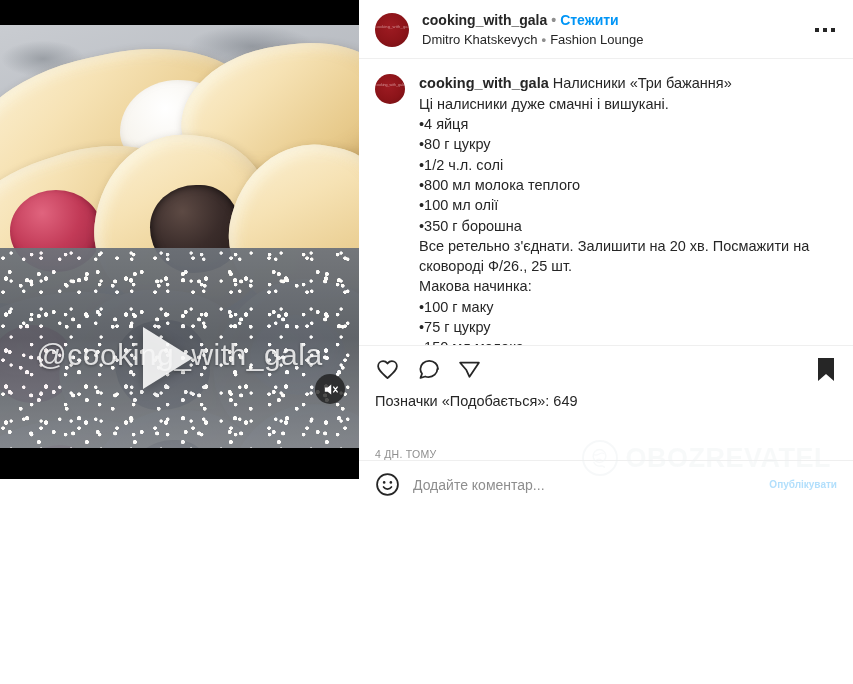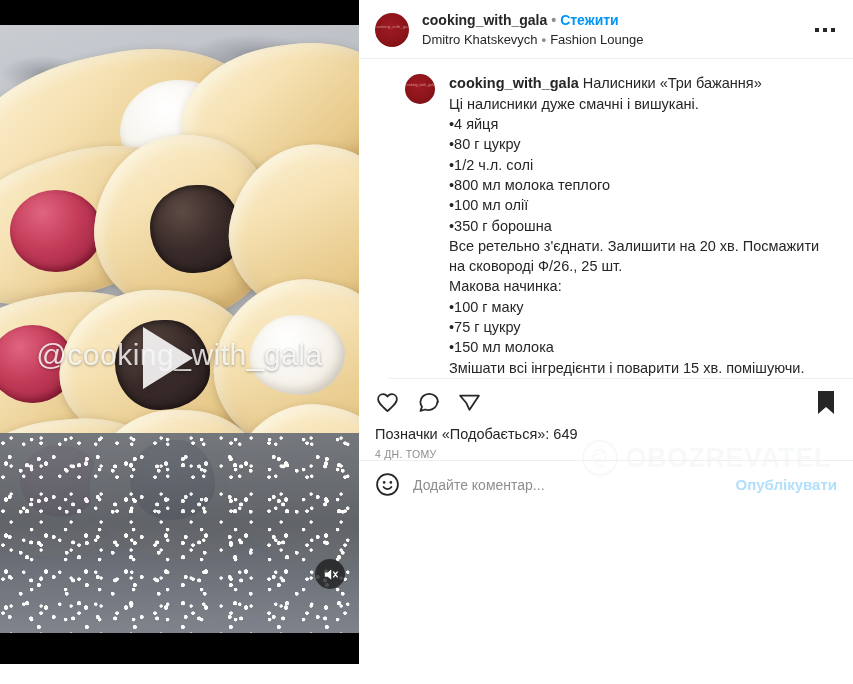--- a/index.html
+++ b/index.html
@@ -12,21 +12,21 @@
   #post {
     position: relative;
     width: 853px; height: 684px;
     display: flex;
     background: #ffffff;
   }
 
   
   #media {
     position: relative;
-    width: 359px; height: 664px;
+    width: 359px; height: 479px;
     background: #000000;
     overflow: hidden;
     flex: 0 0 359px;
   }
   .photo {
     position: absolute;
     left: 0; right: 0;
     top: 25px; bottom: 31px;
     overflow: hidden;
     background: #b9bcc0;
@@ -163,21 +163,20 @@
     cursor: pointer; padding: 6px 2px;
   }
   .menu-dots i { width: 4px; height: 4px; background: #262626; display: block; }
 
   .caption-wrap {
     flex: 1 1 auto;
     overflow: hidden;
     padding: 14px 16px 8px 16px;
     display: flex;
     border-bottom: 1px solid #efefef;
-    margin-left: 30px;
   }
   .cap-avatar {
     width: 30px; height: 30px; border-radius: 50%;
     background: radial-gradient(circle at 45% 40%, #9e1b22 0%, #8c1419 55%, #6e0f13 100%);
     flex: 0 0 30px;
     margin-top: 1px;
     position: relative; overflow: hidden;
   }
   .cap-avatar .av-text {
     position: absolute; left: 0; right: 0; top: 9px;
@@ -205,20 +204,21 @@
     padding: 6px 24px 0 16px;
     font-size: 14.5px;
     color: #262626;
   }
   .timestamp {
     padding: 6px 28px 0 16px;
     font-size: 10.5px;
     letter-spacing: .25px;
     color: #8e8e8e;
     text-transform: uppercase;
+    margin-top: 33px;
   }
 
   .comment-bar {
     margin-top: auto;
     border-top: 1px solid #efefef;
     display: flex; align-items: center;
     padding: 11px 16px;
     height: 52px;
   }
   .emoji-btn { cursor: pointer; flex: 0 0 auto; display: block; }
@@ -227,21 +227,21 @@
     border: none; outline: none;
     font-family: "Liberation Sans", sans-serif;
     font-size: 14px;
     color: #0369a1;
     margin-left: 13px;
     background: transparent;
   }
   .comment-input::placeholder { color: #8e8e8e; }
   .post-link {
     color: #b2dffc;
-    font-size: 15px;
+    font-size: 10px;
     font-weight: 600;
     cursor: pointer;
     white-space: nowrap;
     margin-left: 10px;
   }
 
   
   .obo-watermark {
     position: absolute;
     right: 22px; bottom: 32px;

